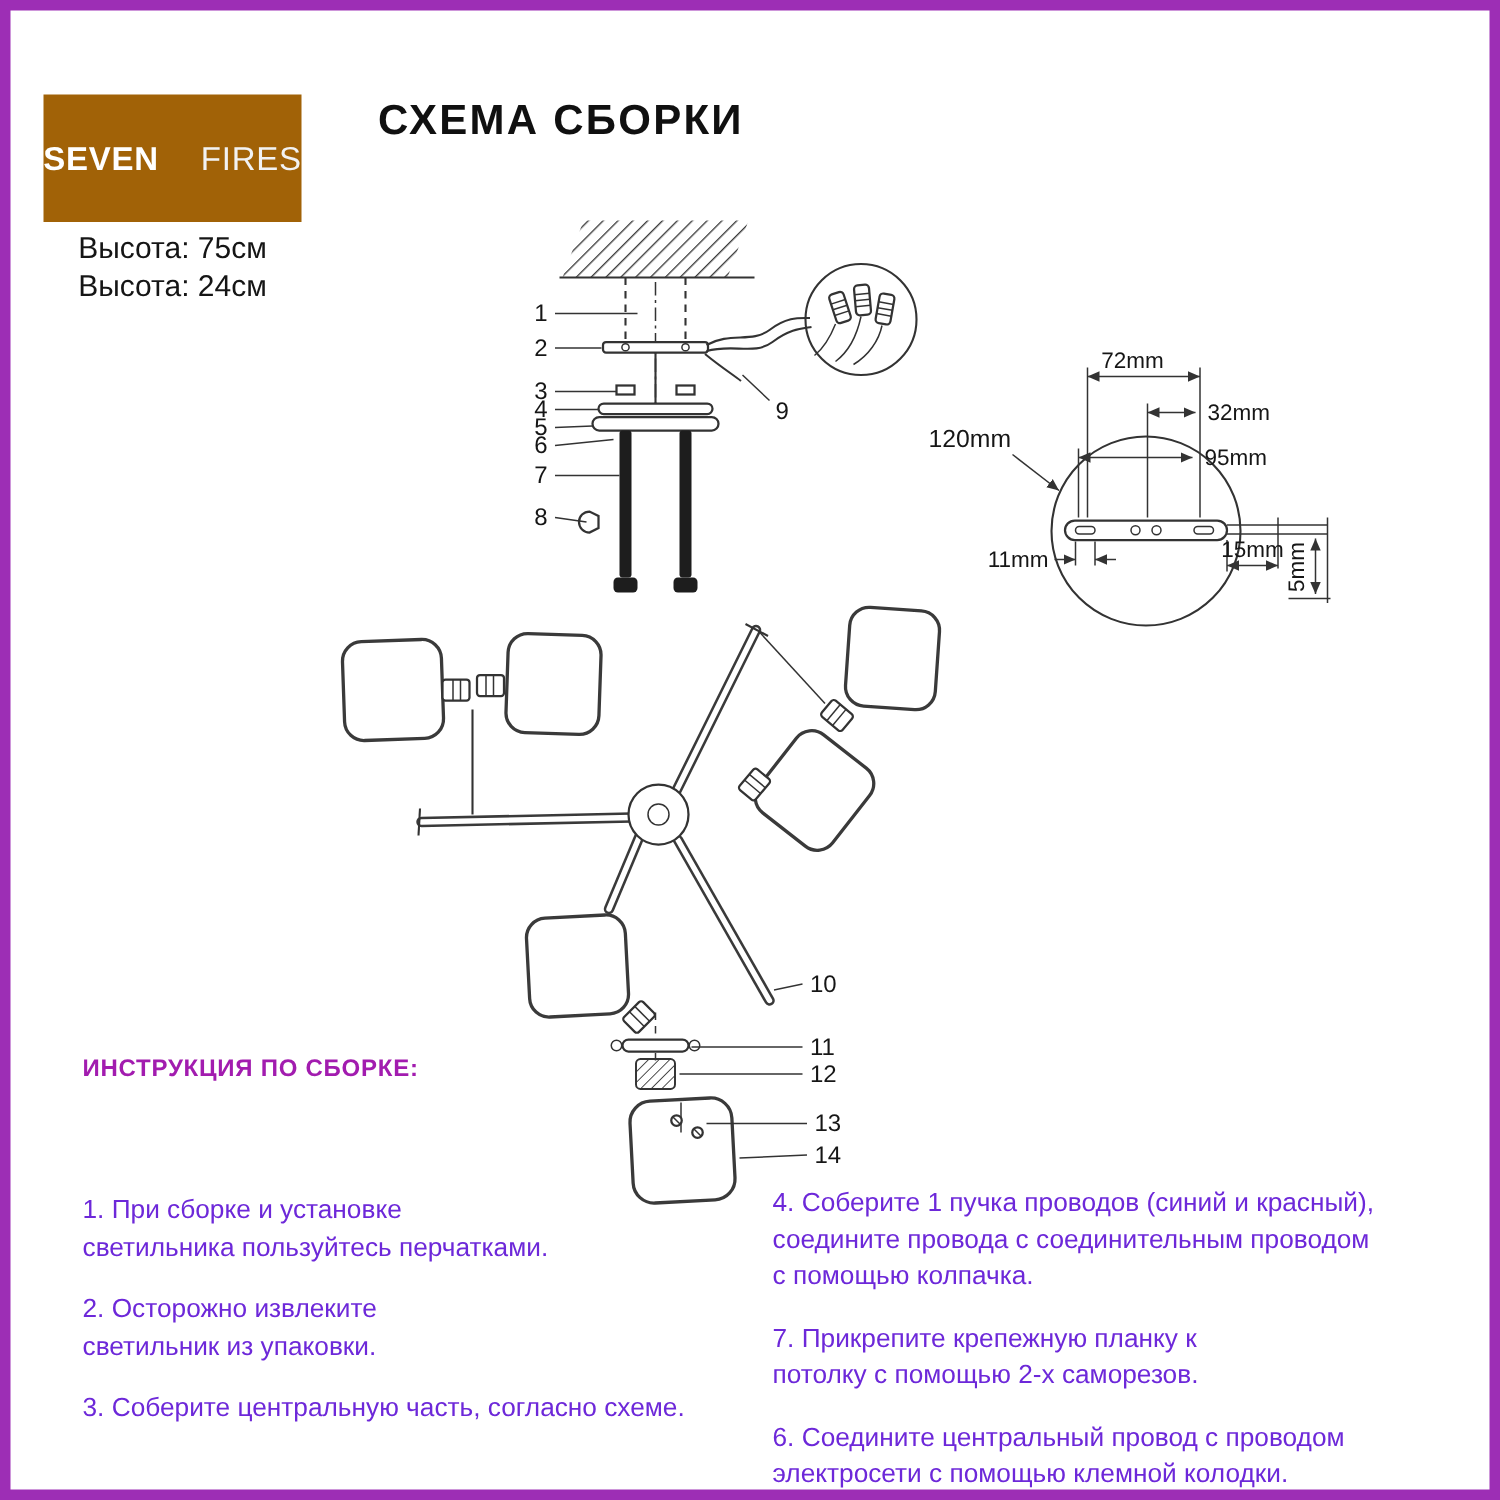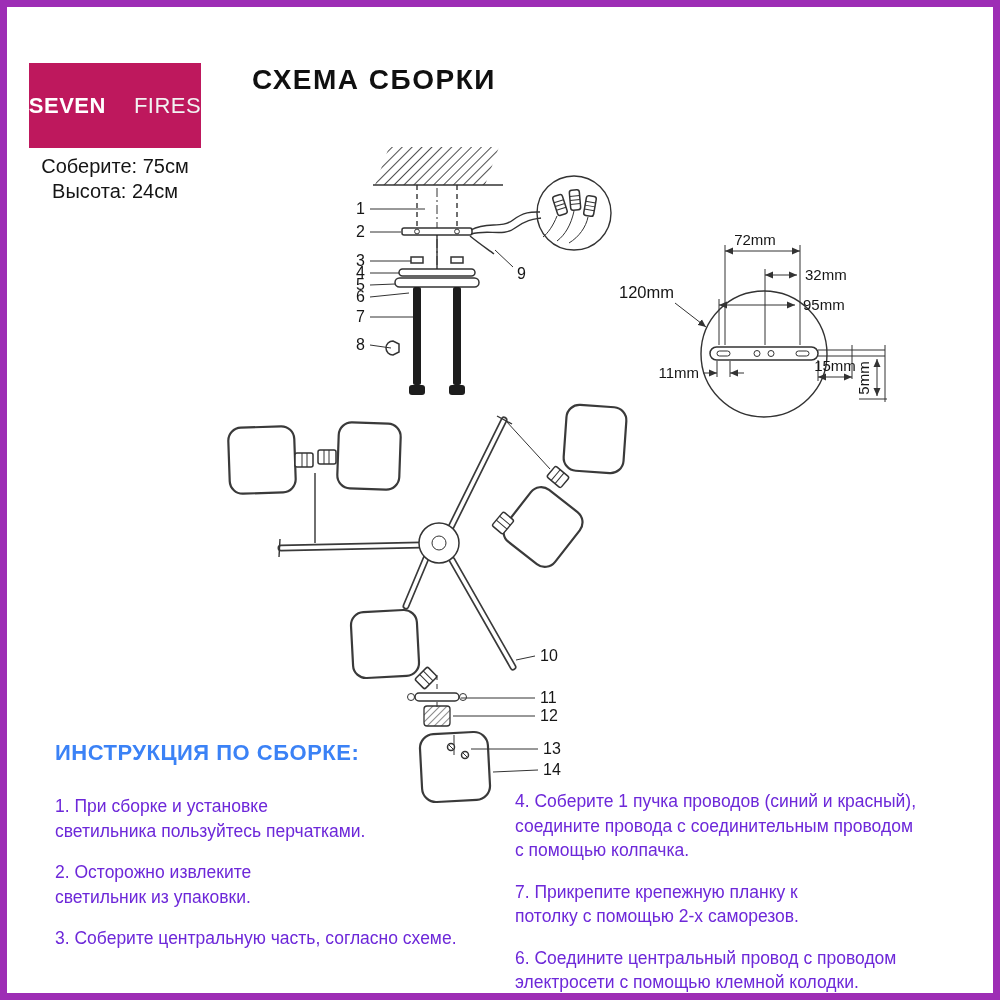--- a/index.html
+++ b/index.html
@@ -8,21 +8,21 @@
     width:1000px;height:1000px;overflow:hidden;background:#ffffff;
     font-family:"Liberation Sans",sans-serif;color:#111;
   }
   .page{
     position:relative;width:1000px;height:1000px;box-sizing:border-box;
     border:7px solid #9d2eb5;background:#fff;overflow:hidden;
   }
   
   .logo-box{
     position:absolute;left:22px;top:56px;width:172px;height:85px;
-    background:#be185d;color:#fff;display:flex;align-items:center;justify-content:center;
+    background:#a16207;color:#fff;display:flex;align-items:center;justify-content:center;
     font-size:22px;letter-spacing:.5px;white-space:nowrap;
   }
   .logo-bold{font-weight:700;}
   .logo-light{font-weight:400;color:#f2f2f2;margin-left:28px;}
   .title{
     position:absolute;left:245px;top:57px;font-size:28px;font-weight:700;
     letter-spacing:1.5px;color:#101010;white-space:nowrap;
   }
   .specs{
     position:absolute;left:18px;top:147px;width:180px;text-align:center;
@@ -39,42 +39,42 @@
   .dash{stroke-dasharray:5 4;}
   .dashdot{stroke-dasharray:9 3 2 3;}
   .tube-o{stroke:#3a3a3a;stroke-width:7;stroke-linecap:round;fill:none;}
   .tube-i{stroke:#fff;stroke-width:3.6;stroke-linecap:round;fill:none;}
   svg text{font-family:"Liberation Sans",sans-serif;fill:#161616;}
   text.callout{font-size:16px;}
   text.dim{font-size:15px;}
   text.dim-lg{font-size:16.5px;}
   
   .instructions-heading{
-    position:absolute;left:48px;top:733px;font-size:22px;font-weight:700;
-    letter-spacing:.5px;color:#3b82f6;
+    position:absolute;left:48px;top:697px;font-size:16px;font-weight:700;
+    letter-spacing:.5px;color:#a21caf;
   }
   .instr-col{position:absolute;font-size:17.5px;line-height:1.4;color:#6d28d9;}
   .instr-col p{margin:0 0 17px 0;white-space:pre-line;}
   .instr-left{left:48px;top:787px;width:440px;}
   .instr-right{left:508px;top:782px;width:465px;}
 </style>
 </head>
 <body>
 
 <div class="page">
 
   <div class="logo-box">
     <span class="logo-bold">SEVEN</span>
       <span class="logo-light">FIRES</span>
   </div>
 
   <div class="title">СХЕМА СБОРКИ</div>
 
   <div class="specs">
-    <div>Соберите: 75см</div>
+    <div>Высота: 75см</div>
     <div>Высота: 24см</div>
   </div>
 
   <svg class="diagram" viewBox="0 0 1000 1000">
     <defs>
       <pattern id="hatch" patternUnits="userSpaceOnUse" width="7" height="7" patternTransform="rotate(45)">
         <line x1="0" y1="0" x2="0" y2="7" stroke="#3a3a3a" stroke-width="1.8"></line>
       </pattern>
       <pattern id="hatch2" patternUnits="userSpaceOnUse" width="5" height="5" patternTransform="rotate(45)">
         <line x1="0" y1="0" x2="0" y2="5" stroke="#3a3a3a" stroke-width="1.2"></line>

